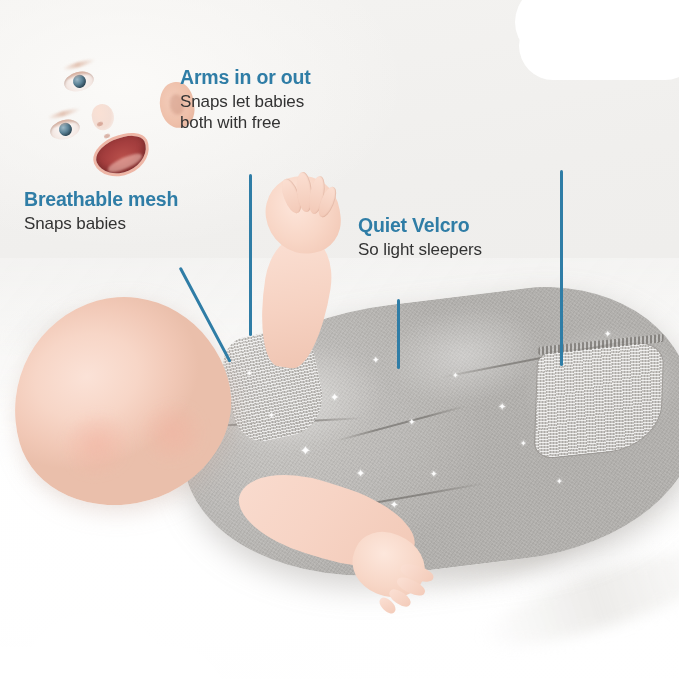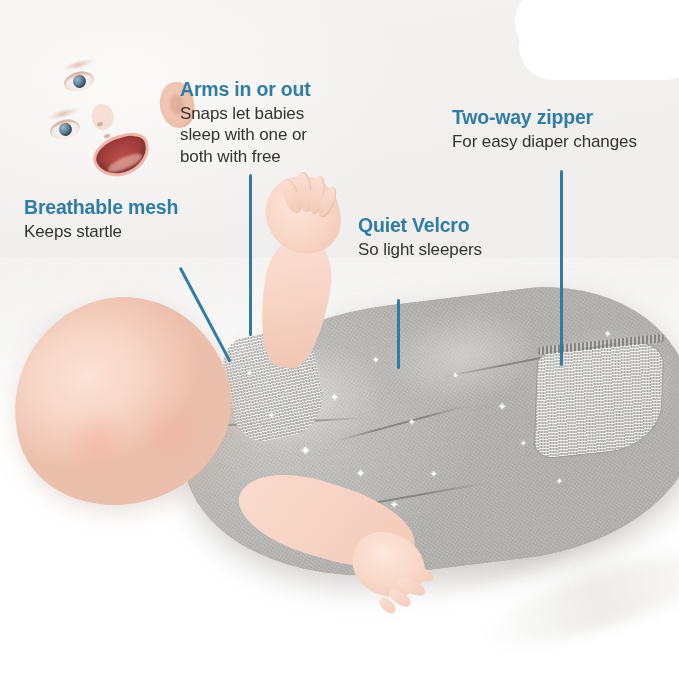--- a/index.html
+++ b/index.html
@@ -361,23 +361,23 @@
   .callout p {
     margin: 0;
     font-size: 17px;
     font-weight: normal;
     color: #333333;
     line-height: 1.26;
     letter-spacing: -0.1px;
   }
   .callout p .ln { display: block; white-space: nowrap; }
 
-  #c-arms   { left: 180px; top: 78px;  }
+  #c-arms   { left: 180px; top: 66px;  }
   #c-two    { left: 452px; top: 106px; }
-  #c-breath { left: 24px;  top: 196px; }
+  #c-breath { left: 24px;  top: 188px; }
   #c-quiet  { left: 358px; top: 214px; }
 </style>
 </head>
 <body>
 
 <div id="stage">
 
   <div class="photo">
     <div class="bedding"></div>
     <div class="fold f1"></div>
@@ -451,36 +451,29 @@
 
   <div class="line vert" style="left:249px; top:174px; height:162px;"></div>
   <div class="line vert" style="left:560px; top:170px; height:196px;"></div>
   <div class="line vert" style="left:397px; top:299px; height:70px;"></div>
   <div class="line-diag" style="left:180px; top:266px; width:107px; transform:rotate(62deg);"></div>
 
   <div class="callout" id="c-arms">
     <h3>Arms in or out</h3>
     <p>
       <span class="ln">Snaps let babies</span>
-      <span class="ln">sleep with one or</span>
       <span class="ln">both with free</span>
     </p>
   </div>
 
-  <div class="callout" id="c-two">
-    <h3>Two-way zipper</h3>
-    <p>
-      <span class="ln">For easy diaper changes</span>
-    </p>
-  </div>
 
   <div class="callout" id="c-breath">
     <h3>Breathable mesh</h3>
     <p>
-      <span class="ln">Keeps startle</span>
+      <span class="ln">Snaps babies</span>
     </p>
   </div>
 
   <div class="callout" id="c-quiet">
     <h3>Quiet Velcro</h3>
     <p>
       <span class="ln">So light sleepers</span>
     </p>
   </div>
 

